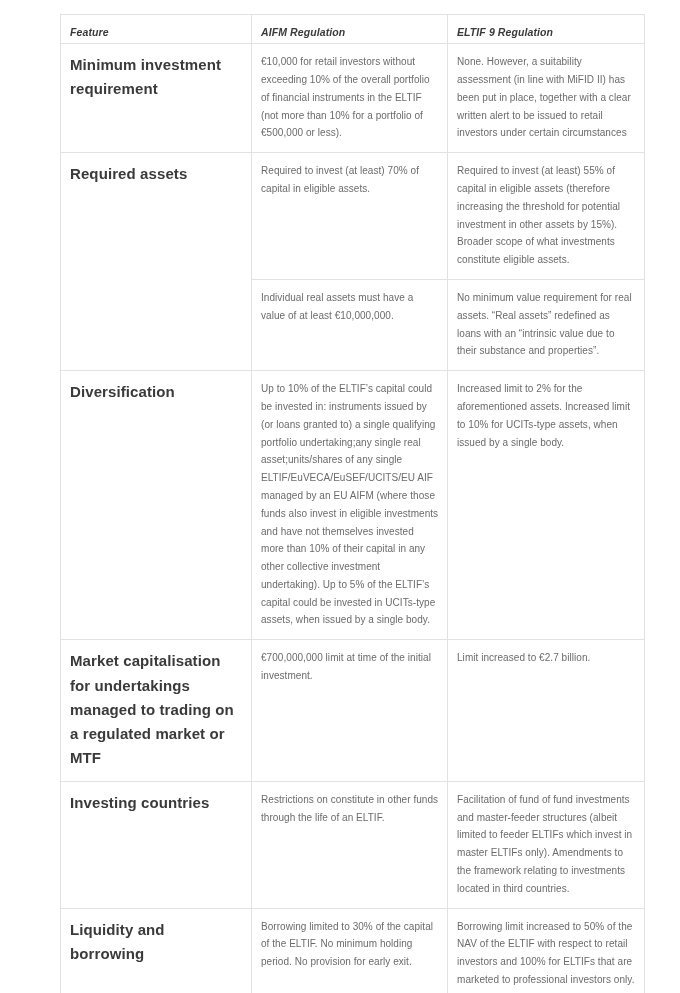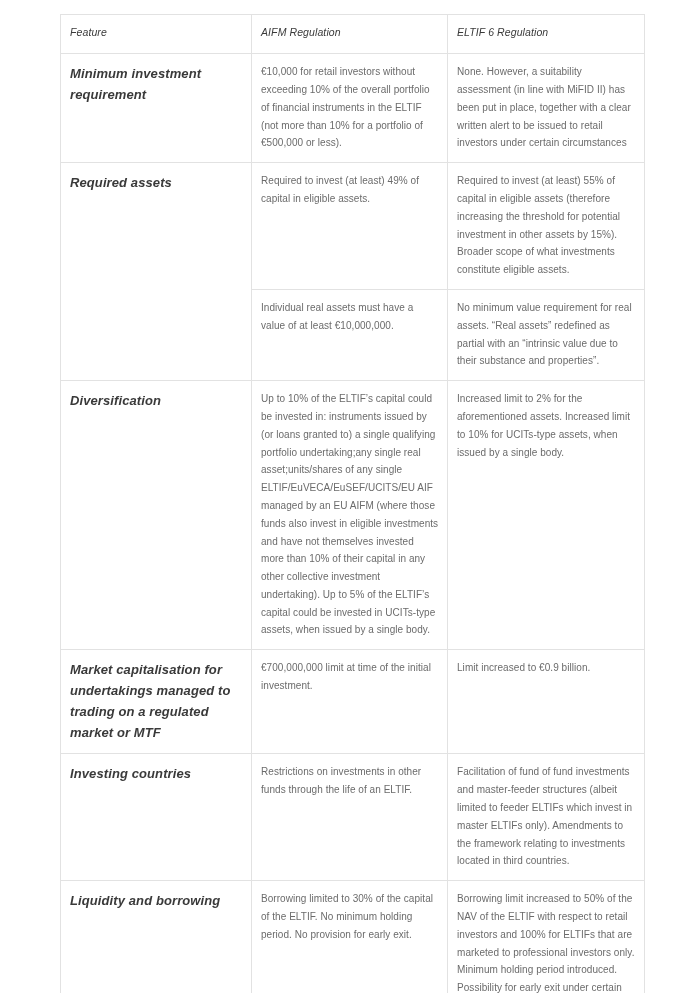--- a/index.html
+++ b/index.html
@@ -47,32 +47,31 @@
     border: 1px solid #e2e2e2;
     vertical-align: top;
     text-align: left;
     padding: 9px 8px 10px 9px;
   }
 
   
   table.cmp thead th {
     font-size: 10.5px;
     font-style: italic;
-    font-weight: normal;
+    font-weight: bold;
     color: #3a3a3a;
     letter-spacing: 0.1px;
     padding-top: 10px;
-    padding-bottom: 14px;
+    padding-bottom: 4px;
     line-height: 1.35;
   }
 
   
   td.feature {
-    font-size: 13px;
-    font-style: italic;
+    font-size: 15px;
     font-weight: bold;
     color: #3a3a3a;
     line-height: 1.62;
     letter-spacing: 0.1px;
     padding-top: 10px;
   }
 
   
   td.body-cell {
     font-size: 10px;
@@ -91,57 +90,57 @@
     <table class="cmp">
       <colgroup>
         <col class="c1">
         <col class="c2">
         <col class="c3">
       </colgroup>
       <thead>
         <tr>
           <th>Feature</th>
           <th>AIFM Regulation</th>
-          <th>ELTIF 6 Regulation</th>
+          <th>ELTIF 9 Regulation</th>
         </tr>
       </thead>
       <tbody>
 
         <tr>
           <td class="feature" rowspan="1">Minimum investment requirement</td>
           <td class="body-cell">€10,000 for retail investors without exceeding 10% of the overall portfolio of financial instruments in the ELTIF (not more than 10% for a portfolio of €500,000 or less).</td>
           <td class="body-cell">None. However, a suitability assessment (in line with MiFID II) has been put in place, together with a clear written alert to be issued to retail investors under certain circumstances</td>
         </tr>
 
         <tr>
           <td class="feature" rowspan="2">Required assets</td>
-          <td class="body-cell">Required to invest (at least) 49% of capital in eligible assets.</td>
+          <td class="body-cell">Required to invest (at least) 70% of capital in eligible assets.</td>
           <td class="body-cell">Required to invest (at least) 55% of capital in eligible assets (therefore increasing the threshold for potential investment in other assets by 15%). Broader scope of what investments constitute eligible assets.</td>
         </tr>
 
         <tr>
           <td class="body-cell">Individual real assets must have a value of at least €10,000,000.</td>
-          <td class="body-cell">No minimum value requirement for real assets. “Real assets” redefined as partial with an “intrinsic value due to their substance and properties”.</td>
+          <td class="body-cell">No minimum value requirement for real assets. “Real assets” redefined as loans with an “intrinsic value due to their substance and properties”.</td>
         </tr>
 
         <tr>
           <td class="feature">Diversification</td>
           <td class="body-cell">Up to 10% of the ELTIF’s capital could be invested in: instruments issued by (or loans granted to) a single qualifying portfolio undertaking;any single real asset;units/shares of any single ELTIF/EuVECA/EuSEF/UCITS/EU AIF managed by an EU AIFM (where those funds also invest in eligible investments and have not themselves invested more than 10% of their capital in any other collective investment undertaking). Up to 5% of the ELTIF’s capital could be invested in UCITs-type assets, when issued by a single body.</td>
           <td class="body-cell">Increased limit to 2% for the aforementioned assets. Increased limit to 10% for UCITs-type assets, when issued by a single body.</td>
         </tr>
 
         <tr>
           <td class="feature">Market capitalisation for undertakings managed to trading on a regulated market or MTF</td>
           <td class="body-cell">€700,000,000 limit at time of the initial investment.</td>
-          <td class="body-cell">Limit increased to €0.9 billion.</td>
+          <td class="body-cell">Limit increased to €2.7 billion.</td>
         </tr>
 
         <tr>
           <td class="feature">Investing countries</td>
-          <td class="body-cell">Restrictions on investments in other funds through the life of an ELTIF.</td>
+          <td class="body-cell">Restrictions on constitute in other funds through the life of an ELTIF.</td>
           <td class="body-cell">Facilitation of fund of fund investments and master-feeder structures (albeit limited to feeder ELTIFs which invest in master ELTIFs only). Amendments to the framework relating to investments located in third countries.</td>
         </tr>
 
         <tr>
           <td class="feature">Liquidity and borrowing</td>
           <td class="body-cell">Borrowing limited to 30% of the capital of the ELTIF. No minimum holding period. No provision for early exit.</td>
           <td class="body-cell">Borrowing limit increased to 50% of the NAV of the ELTIF with respect to retail investors and 100% for ELTIFs that are marketed to professional investors only. Minimum holding period introduced. Possibility for early exit under certain conditions, by way of a full or partial matching of transfer requests by exiting investors and potential investors.</td>
         </tr>
 
       </tbody>

